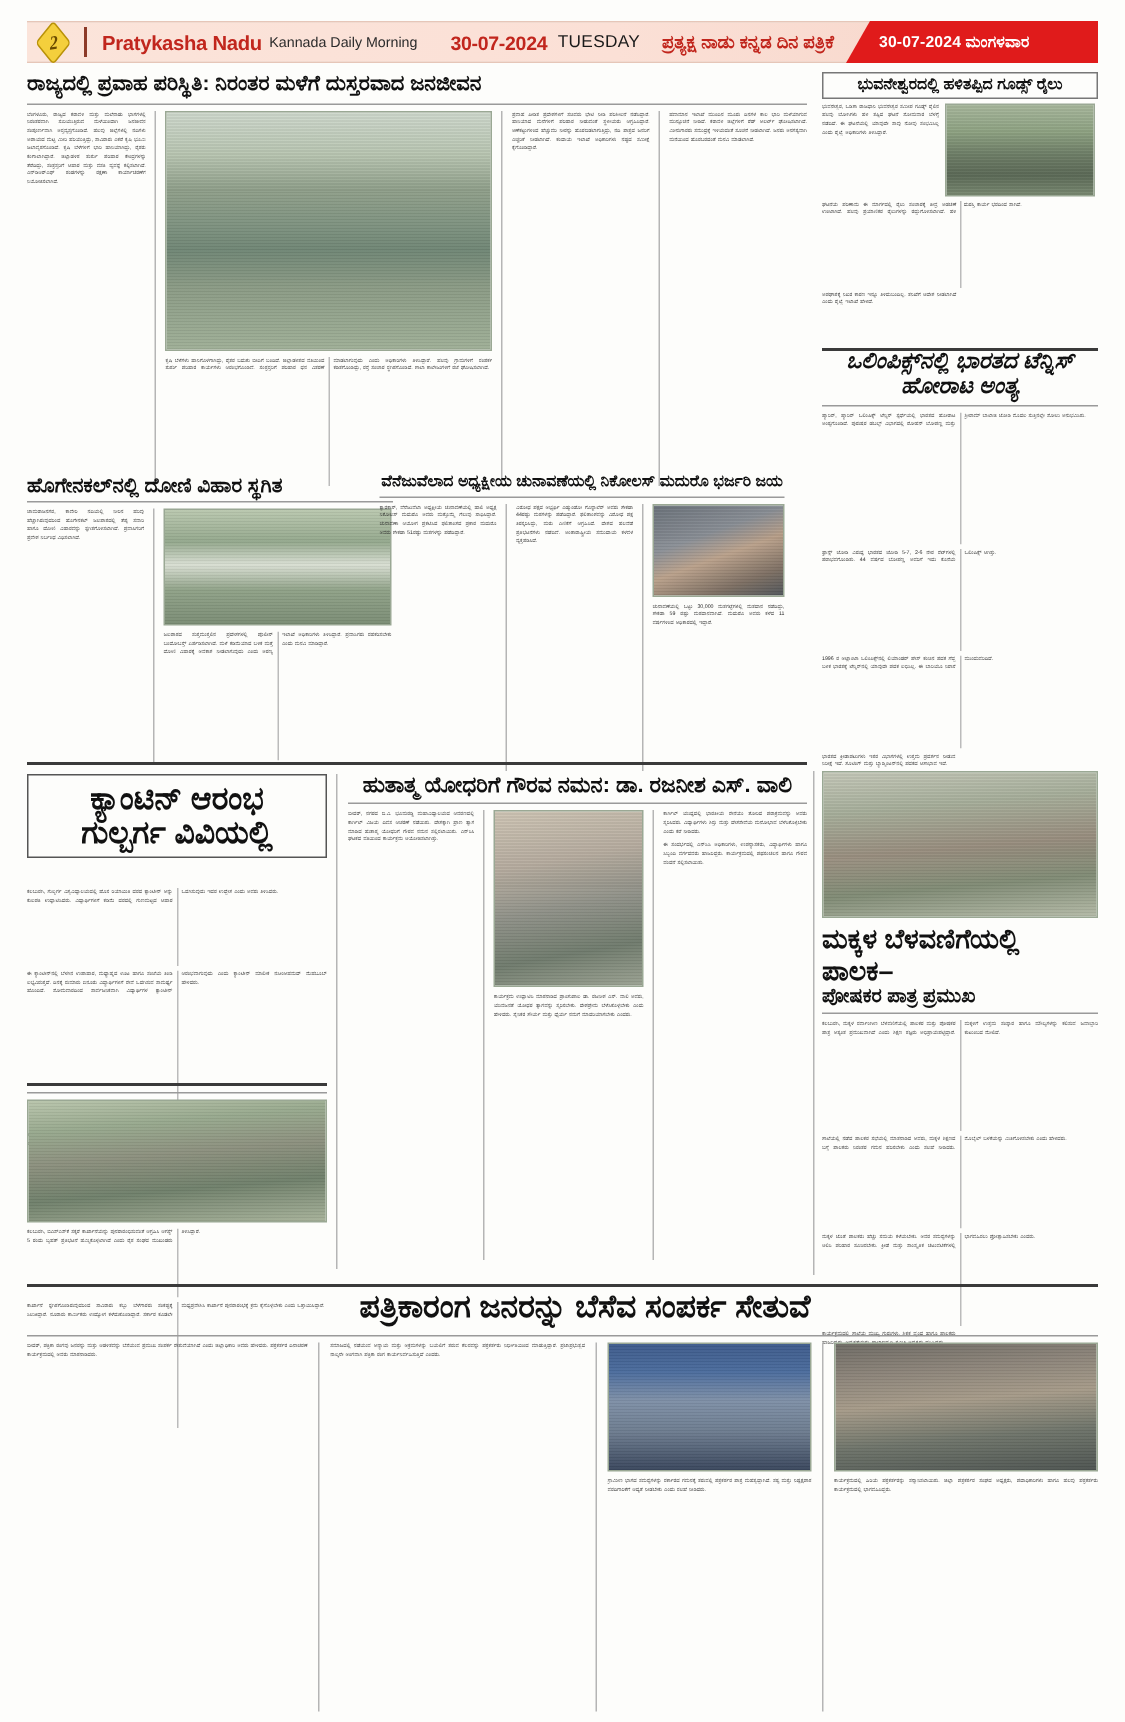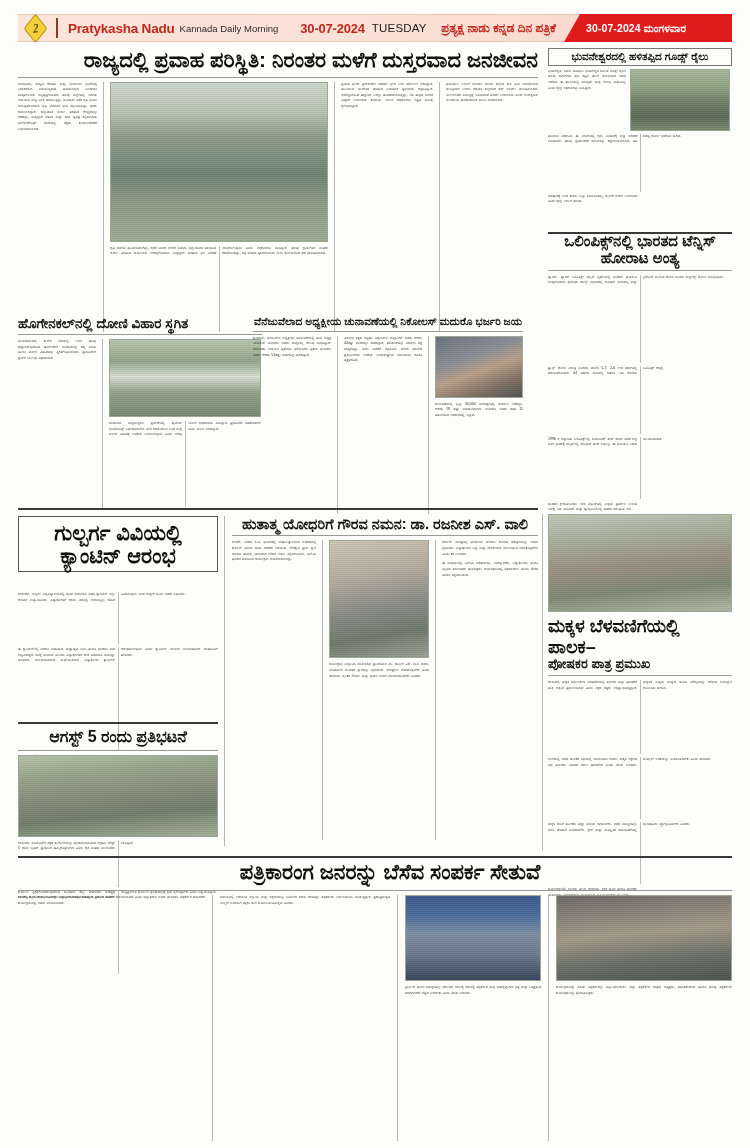--- a/index.html
+++ b/index.html
@@ -161,21 +161,21 @@
     <div class="mast-sep"></div>
     <div class="mast-brand">Pratykasha Nadu</div>
     <div class="mast-sub">Kannada Daily Morning</div>
     <div class="mast-date">30-07-2024</div>
     <div class="mast-day">TUESDAY</div>
     <div class="mast-kn">ಪ್ರತ್ಯಕ್ಷ ನಾಡು ಕನ್ನಡ ದಿನ ಪತ್ರಿಕೆ</div>
     <div class="mast-red">30-07-2024 ಮಂಗಳವಾರ</div>
   </div>
 
   <div class="blk" style="left:18px; top:48px; width:520px;">
-    <div class="hl" style="font-size:21px; text-align:right; padding-bottom:3px;">ರಾಜ್ಯದಲ್ಲಿ ಪ್ರವಾಹ ಪರಿಸ್ಥಿತಿ: ನಿರಂತರ ಮಳೆಗೆ ದುಸ್ತರವಾದ ಜನಜೀವನ</div>
+    <div class="hl" style="font-size:14px; text-align:left; padding-bottom:3px;">ರಾಜ್ಯದಲ್ಲಿ ಪ್ರವಾಹ ಪರಿಸ್ಥಿತಿ: ನಿರಂತರ ಮಳೆಗೆ ದುಸ್ತರವಾದ ಜನಜೀವನ</div>
     <div class="rule-h" style="margin:2px 0 4px;"></div>
 
     <div style="display:flex; gap:6px;">
       <div style="width:82px;" class="txt k">ಬೆಂಗಳೂರು, ರಾಜ್ಯದ ಕರಾವಳಿ ಮತ್ತು ಮಲೆನಾಡು ಭಾಗಗಳಲ್ಲಿ ನಿರಂತರವಾಗಿ ಸುರಿಯುತ್ತಿರುವ ಮಳೆಯಿಂದಾಗಿ ಜನಜೀವನ ಸಂಪೂರ್ಣವಾಗಿ ಅಸ್ತವ್ಯಸ್ತಗೊಂಡಿದೆ. ಹಲವು ಜಿಲ್ಲೆಗಳಲ್ಲಿ ನದಿಗಳು ಅಪಾಯದ ಮಟ್ಟ ಮೀರಿ ಹರಿಯುತ್ತಿದ್ದು, ಸಾವಿರಾರು ಎಕರೆ ಕೃಷಿ ಭೂಮಿ ಜಲಾವೃತಗೊಂಡಿದೆ. ಕೃಷಿ ಬೆಳೆಗಳಿಗೆ ಭಾರಿ ಹಾನಿಯಾಗಿದ್ದು, ರೈತರು ಕಂಗಾಲಾಗಿದ್ದಾರೆ. ಜಿಲ್ಲಾಡಳಿತ ತುರ್ತು ಪರಿಹಾರ ಕೇಂದ್ರಗಳನ್ನು ತೆರೆದಿದ್ದು, ಸಂತ್ರಸ್ತರಿಗೆ ಆಹಾರ ಮತ್ತು ವಸತಿ ವ್ಯವಸ್ಥೆ ಕಲ್ಪಿಸಲಾಗಿದೆ. ಎನ್‌ಡಿಆರ್‌ಎಫ್ ತಂಡಗಳನ್ನು ರಕ್ಷಣಾ ಕಾರ್ಯಾಚರಣೆಗೆ ನಿಯೋಜಿಸಲಾಗಿದೆ.</div>
       <div class="vrule" style="height:250px;"></div>
       <div style="width:218px;">
         <div class="photo flood" style="width:218px; height:160px;"></div>
         <div class="txt k" style="margin-top:4px; column-count:2; column-gap:6px; column-rule:1px solid #bbb; height:86px;">ಕೃಷಿ ಬೆಳೆಗಳು ಹಾನಿಗೊಳಗಾಗಿದ್ದು, ರೈತರ ಬದುಕು ಬೀದಿಗೆ ಬಂದಿದೆ. ಜಿಲ್ಲಾಡಳಿತದ ವತಿಯಿಂದ ತುರ್ತು ಪರಿಹಾರ ಕಾರ್ಯಗಳು ಆರಂಭಗೊಂಡಿವೆ. ಸಂತ್ರಸ್ತರಿಗೆ ಪರಿಹಾರ ಧನ ವಿತರಣೆ ಮಾಡಲಾಗುವುದು ಎಂದು ಅಧಿಕಾರಿಗಳು ತಿಳಿಸಿದ್ದಾರೆ. ಹಲವು ಗ್ರಾಮಗಳಿಗೆ ಸಂಪರ್ಕ ಕಡಿತಗೊಂಡಿದ್ದು, ರಸ್ತೆ ಸಂಚಾರ ಸ್ಥಗಿತಗೊಂಡಿದೆ. ಶಾಲಾ ಕಾಲೇಜುಗಳಿಗೆ ರಜೆ ಘೋಷಿಸಲಾಗಿದೆ.</div>
       </div>
       <div class="vrule" style="height:250px;"></div>
@@ -190,21 +190,21 @@
     <div style="display:flex; gap:4px; margin-top:3px;">
       <div style="width:78px;" class="txt k">ಭುವನೇಶ್ವರ, ಒಡಿಶಾ ರಾಜಧಾನಿ ಭುವನೇಶ್ವರ ಸಮೀಪ ಗೂಡ್ಸ್ ರೈಲಿನ ಹಲವು ಬೋಗಿಗಳು ಹಳಿ ತಪ್ಪಿದ ಘಟನೆ ಸೋಮವಾರ ಬೆಳಗ್ಗೆ ನಡೆದಿದೆ. ಈ ಘಟನೆಯಲ್ಲಿ ಯಾವುದೇ ಸಾವು ನೋವು ಸಂಭವಿಸಿಲ್ಲ ಎಂದು ರೈಲ್ವೆ ಅಧಿಕಾರಿಗಳು ತಿಳಿಸಿದ್ದಾರೆ.</div>
       <div class="photo train" style="width:100px; height:62px;"></div>
     </div>
     <div class="txt k" style="margin-top:3px; column-count:2; column-gap:5px; column-rule:1px solid #bbb; height:58px;">ಘಟನೆಯ ಪರಿಣಾಮ ಈ ಮಾರ್ಗದಲ್ಲಿ ರೈಲು ಸಂಚಾರಕ್ಕೆ ತೀವ್ರ ಅಡಚಣೆ ಉಂಟಾಗಿದೆ. ಹಲವು ಪ್ರಯಾಣಿಕರ ರೈಲುಗಳನ್ನು ರದ್ದುಗೊಳಿಸಲಾಗಿದೆ. ಹಳಿ ದುರಸ್ತಿ ಕಾರ್ಯ ಭರದಿಂದ ಸಾಗಿದೆ.</div>
     <div class="txt k" style="margin-top:2px; column-count:2; column-gap:5px; column-rule:1px solid #bbb; height:34px;">ಅಪಘಾತಕ್ಕೆ ನಿಖರ ಕಾರಣ ಇನ್ನೂ ತಿಳಿದುಬಂದಿಲ್ಲ. ತನಿಖೆಗೆ ಆದೇಶ ನೀಡಲಾಗಿದೆ ಎಂದು ರೈಲ್ವೆ ಇಲಾಖೆ ಹೇಳಿದೆ.</div>
     <div class="rule-thick" style="margin-top:4px;"></div>
   </div>
 
   <div class="blk" style="left:548px; top:232px; width:184px;">
-    <div class="hl" style="font-size:15px; text-align:center; line-height:1.15;">ಒಲಿಂಪಿಕ್ಸ್‌ನಲ್ಲಿ ಭಾರತದ ಟೆನ್ನಿಸ್ ಹೋರಾಟ ಅಂತ್ಯ</div>
+    <div class="hl" style="font-size:15px; text-align:center; line-height:1.15;font-style:italic;">ಒಲಿಂಪಿಕ್ಸ್‌ನಲ್ಲಿ ಭಾರತದ ಟೆನ್ನಿಸ್ ಹೋರಾಟ ಅಂತ್ಯ</div>
     <div class="rule-h" style="margin:3px 0 4px;"></div>
     <div class="txt k" style="column-count:2; column-gap:6px; column-rule:1px solid #bbb; height:88px;">ಪ್ಯಾರಿಸ್, ಪ್ಯಾರಿಸ್ ಒಲಿಂಪಿಕ್ಸ್ ಟೆನ್ನಿಸ್ ಸ್ಪರ್ಧೆಯಲ್ಲಿ ಭಾರತದ ಹೋರಾಟ ಅಂತ್ಯಗೊಂಡಿದೆ. ಪುರುಷರ ಡಬಲ್ಸ್ ವಿಭಾಗದಲ್ಲಿ ರೋಹನ್ ಬೋಪಣ್ಣ ಮತ್ತು ಶ್ರೀರಾಮ್ ಬಾಲಾಜಿ ಜೋಡಿ ಮೊದಲ ಸುತ್ತಿನಲ್ಲೇ ಸೋಲು ಅನುಭವಿಸಿತು.</div>
     <div class="txt k" style="margin-top:3px; column-count:2; column-gap:6px; column-rule:1px solid #bbb; height:68px;">ಫ್ರಾನ್ಸ್ ಜೋಡಿ ವಿರುದ್ಧ ಭಾರತದ ಜೋಡಿ 5-7, 2-6 ನೇರ ಸೆಟ್‌ಗಳಲ್ಲಿ ಪರಾಭವಗೊಂಡಿತು. 44 ವರ್ಷದ ಬೋಪಣ್ಣ ಅವರಿಗೆ ಇದು ಕೊನೆಯ ಒಲಿಂಪಿಕ್ಸ್ ಆಗಿತ್ತು.</div>
     <div class="txt k" style="margin-top:3px; column-count:2; column-gap:6px; column-rule:1px solid #bbb; height:62px;">1996 ರ ಅಟ್ಲಾಂಟಾ ಒಲಿಂಪಿಕ್ಸ್‌ನಲ್ಲಿ ಲಿಯಾಂಡರ್ ಪೇಸ್ ಕಂಚಿನ ಪದಕ ಗೆದ್ದ ಬಳಿಕ ಭಾರತಕ್ಕೆ ಟೆನ್ನಿಸ್‌ನಲ್ಲಿ ಯಾವುದೇ ಪದಕ ಲಭಿಸಿಲ್ಲ. ಈ ಬಾರಿಯೂ ನಿರಾಸೆ ಮುಂದುವರಿದಿದೆ.</div>
     <div class="txt k" style="margin-top:3px; column-count:2; column-gap:6px; column-rule:1px solid #bbb; height:48px;">ಭಾರತದ ಕ್ರೀಡಾಪಟುಗಳು ಇತರ ವಿಭಾಗಗಳಲ್ಲಿ ಉತ್ತಮ ಪ್ರದರ್ಶನ ನೀಡುವ ನಿರೀಕ್ಷೆ ಇದೆ. ಶೂಟಿಂಗ್ ಮತ್ತು ಬ್ಯಾಡ್ಮಿಂಟನ್‌ನಲ್ಲಿ ಪದಕದ ಆಶಾಭಾವ ಇದೆ.</div>
   </div>
 
   <div class="blk" style="left:18px; top:316px; width:244px;">
     <div class="hl" style="font-size:13.5px; text-align:left;">ಹೊಗೇನಕಲ್‌ನಲ್ಲಿ ದೋಣಿ ವಿಹಾರ ಸ್ಥಗಿತ</div>
     <div class="rule-h" style="margin:3px 0 4px;"></div>
@@ -229,22 +229,22 @@
       <div style="width:88px;">
         <div class="photo portrait" style="width:88px; height:62px;"></div>
         <div class="txt k" style="margin-top:4px; height:110px;">ಚುನಾವಣೆಯಲ್ಲಿ ಒಟ್ಟು 30,000 ಮತಗಟ್ಟೆಗಳಲ್ಲಿ ಮತದಾನ ನಡೆದಿದ್ದು, ಶೇಕಡಾ 59 ರಷ್ಟು ಮತದಾನವಾಗಿದೆ. ಮದುರೊ ಅವರು ಕಳೆದ 11 ವರ್ಷಗಳಿಂದ ಅಧಿಕಾರದಲ್ಲಿ ಇದ್ದಾರೆ.</div>
       </div>
     </div>
   </div>
 
   <div class="blk rule-thick" style="left:18px; top:508px; width:520px;"></div>
 
   <div class="blk" style="left:18px; top:516px; width:200px; border:1px solid #555; padding:4px;">
+    <div class="hl" style="font-size:21px; text-align:center; line-height:1.1;">ಕ್ಯಾಂಟಿನ್ ಆರಂಭ</div>
     <div class="hl" style="font-size:21px; text-align:center; line-height:1.1;">ಗುಲ್ಬರ್ಗ ವಿವಿಯಲ್ಲಿ</div>
-    <div class="hl" style="font-size:21px; text-align:center; line-height:1.1;">ಕ್ಯಾಂಟಿನ್ ಆರಂಭ</div>
   </div>
 
   <div class="blk" style="left:18px; top:592px; width:200px;">
     <div class="txt k" style="column-count:2; column-gap:6px; column-rule:1px solid #bbb; height:52px;">ಕಲಬುರಗಿ, ಗುಲ್ಬರ್ಗ ವಿಶ್ವವಿದ್ಯಾಲಯದಲ್ಲಿ ಹೊಸ ರಿಯಾಯಿತಿ ದರದ ಕ್ಯಾಂಟೀನ್ ಅನ್ನು ಕುಲಪತಿ ಉದ್ಘಾಟಿಸಿದರು. ವಿದ್ಯಾರ್ಥಿಗಳಿಗೆ ಕಡಿಮೆ ದರದಲ್ಲಿ ಗುಣಮಟ್ಟದ ಆಹಾರ ಒದಗಿಸುವುದು ಇದರ ಉದ್ದೇಶ ಎಂದು ಅವರು ತಿಳಿಸಿದರು.</div>
     <div class="txt k" style="margin-top:3px; column-count:2; column-gap:6px; column-rule:1px solid #bbb; height:104px;">ಈ ಕ್ಯಾಂಟೀನ್‌ನಲ್ಲಿ ಬೆಳಗಿನ ಉಪಾಹಾರ, ಮಧ್ಯಾಹ್ನದ ಊಟ ಹಾಗೂ ಸಂಜೆಯ ತಿಂಡಿ ಲಭ್ಯವಿರುತ್ತದೆ. ದಿನಕ್ಕೆ ಸುಮಾರು ಐನೂರು ವಿದ್ಯಾರ್ಥಿಗಳಿಗೆ ಸೇವೆ ಒದಗಿಸುವ ಸಾಮರ್ಥ್ಯ ಹೊಂದಿದೆ. ಸೋಮವಾರದಿಂದ ಸಾರ್ವಜನಿಕವಾಗಿ ವಿದ್ಯಾರ್ಥಿಗಳ ಕ್ಯಾಂಟೀನ್ ಆರಂಭವಾಗುವುದು ಎಂದು ಕ್ಯಾಂಟೀನ್ ಮಾಲೀಕ ನಸೀಂಅಹಮದ್ ಮೆಹಬೂಬ್ ಹೇಳಿದರು.</div>
     <div class="txt k" style="margin-top:3px; column-count:2; column-gap:6px; column-rule:1px solid #bbb; height:26px;">ಈ ಸಂದರ್ಭದಲ್ಲಿ ವಿವಿ ಗ್ರಂಥಪಾಲಕ ಡಾ. ಸುರೇಶ ಅಂಗಡಿ, ರಿಜಿಸ್ಟ್ರಾರ್ ವರ್ಗದ ಸಿಬ್ಬಂದಿ ಹಾಜರಿದ್ದರು.</div>
   </div>
 
   <div class="blk vrule" style="left:224px; top:516px; height:330px;"></div>
 
@@ -274,21 +274,20 @@
     <div class="hl" style="font-size:13px; line-height:1.15;">ಪೋಷಕರ ಪಾತ್ರ ಪ್ರಮುಖ</div>
     <div class="rule-h" style="margin:3px 0 4px;"></div>
     <div class="txt k" style="column-count:2; column-gap:6px; column-rule:1px solid #bbb; height:74px;">ಕಲಬುರಗಿ, ಮಕ್ಕಳ ಸರ್ವಾಂಗೀಣ ಬೆಳವಣಿಗೆಯಲ್ಲಿ ಪಾಲಕರ ಮತ್ತು ಪೋಷಕರ ಪಾತ್ರ ಅತ್ಯಂತ ಪ್ರಮುಖವಾಗಿದೆ ಎಂದು ಶಿಕ್ಷಣ ತಜ್ಞರು ಅಭಿಪ್ರಾಯಪಟ್ಟಿದ್ದಾರೆ. ಮಕ್ಕಳಿಗೆ ಉತ್ತಮ ಸಂಸ್ಕಾರ ಹಾಗೂ ಮೌಲ್ಯಗಳನ್ನು ಕಲಿಸುವ ಜವಾಬ್ದಾರಿ ಕುಟುಂಬದ ಮೇಲಿದೆ.</div>
     <div class="txt k" style="margin-top:3px; column-count:2; column-gap:6px; column-rule:1px solid #bbb; height:62px;">ಶಾಲೆಯಲ್ಲಿ ನಡೆದ ಪಾಲಕರ ಸಭೆಯಲ್ಲಿ ಮಾತನಾಡಿದ ಅವರು, ಮಕ್ಕಳ ಶಿಕ್ಷಣದ ಬಗ್ಗೆ ಪಾಲಕರು ನಿರಂತರ ಗಮನ ಹರಿಸಬೇಕು ಎಂದು ಸಲಹೆ ನೀಡಿದರು. ಮೊಬೈಲ್ ಬಳಕೆಯನ್ನು ಮಿತಿಗೊಳಿಸಬೇಕು ಎಂದು ಹೇಳಿದರು.</div>
     <div class="txt k" style="margin-top:3px; column-count:2; column-gap:6px; column-rule:1px solid #bbb; height:62px;">ಮಕ್ಕಳ ಜೊತೆ ಪಾಲಕರು ಹೆಚ್ಚು ಸಮಯ ಕಳೆಯಬೇಕು. ಅವರ ಸಮಸ್ಯೆಗಳನ್ನು ಆಲಿಸಿ ಪರಿಹಾರ ಸೂಚಿಸಬೇಕು. ಕ್ರೀಡೆ ಮತ್ತು ಸಾಂಸ್ಕೃತಿಕ ಚಟುವಟಿಕೆಗಳಲ್ಲಿ ಭಾಗವಹಿಸಲು ಪ್ರೋತ್ಸಾಹಿಸಬೇಕು ಎಂದರು.</div>
     <div class="txt k" style="margin-top:3px; column-count:2; column-gap:6px; column-rule:1px solid #bbb; height:44px;">ಕಾರ್ಯಕ್ರಮದಲ್ಲಿ ಶಾಲೆಯ ಮುಖ್ಯ ಗುರುಗಳು, ಶಿಕ್ಷಕ ವೃಂದ ಹಾಗೂ ಪಾಲಕರು ಹಾಜರಿದ್ದರು. ಅಧ್ಯಕ್ಷತೆಯನ್ನು ಶಾಲಾಭಿವೃದ್ಧಿ ಸಮಿತಿ ಅಧ್ಯಕ್ಷರು ವಹಿಸಿದ್ದರು.</div>
   </div>
 
   <div class="blk" style="left:18px; top:722px; width:200px;">
     <div class="rule-thick" style="margin-bottom:4px;"></div>
-    <div class="hl" style="font-size:16px; text-align:center; line-height:1.16;">ಆಗಸ್ಟ್ 5 ರಂದು ಪ್ರತಿಭಟನೆ</div>
     <div class="rule-h" style="margin:3px 0 4px;"></div>
     <div class="photo protest" style="width:200px; height:82px;"></div>
     <div class="txt k" style="margin-top:4px; column-count:2; column-gap:6px; column-rule:1px solid #bbb; height:46px;">ಕಲಬುರಗಿ, ಬಿಎಸ್‌ಎಸ್‌ಕೆ ಸಕ್ಕರೆ ಕಾರ್ಖಾನೆಯನ್ನು ಪುನರಾರಂಭಿಸುವಂತೆ ಆಗ್ರಹಿಸಿ ಆಗಸ್ಟ್ 5 ರಂದು ಬೃಹತ್ ಪ್ರತಿಭಟನೆ ಹಮ್ಮಿಕೊಳ್ಳಲಾಗಿದೆ ಎಂದು ರೈತ ಸಂಘದ ಮುಖಂಡರು ತಿಳಿಸಿದ್ದಾರೆ.</div>
     <div class="txt k" style="margin-top:3px; column-count:2; column-gap:6px; column-rule:1px solid #bbb; height:84px;">ಕಾರ್ಖಾನೆ ಸ್ಥಗಿತಗೊಂಡಿರುವುದರಿಂದ ಸಾವಿರಾರು ಕಬ್ಬು ಬೆಳೆಗಾರರು ಸಂಕಷ್ಟಕ್ಕೆ ಸಿಲುಕಿದ್ದಾರೆ. ನೂರಾರು ಕಾರ್ಮಿಕರು ಉದ್ಯೋಗ ಕಳೆದುಕೊಂಡಿದ್ದಾರೆ. ಸರ್ಕಾರ ಕೂಡಲೇ ಮಧ್ಯಪ್ರವೇಶಿಸಿ ಕಾರ್ಖಾನೆ ಪುನರಾರಂಭಕ್ಕೆ ಕ್ರಮ ಕೈಗೊಳ್ಳಬೇಕು ಎಂದು ಒತ್ತಾಯಿಸಿದ್ದಾರೆ.</div>
   </div>
 
   <div class="blk rule-thick" style="left:18px; top:856px; width:714px;"></div>
 
   <div class="blk" style="left:190px; top:860px; width:400px;">
     <div class="hl" style="font-size:21px; text-align:center; line-height:1.1;">ಪತ್ರಿಕಾರಂಗ ಜನರನ್ನು ಬೆಸೆವ ಸಂಪರ್ಕ ಸೇತುವೆ</div>

